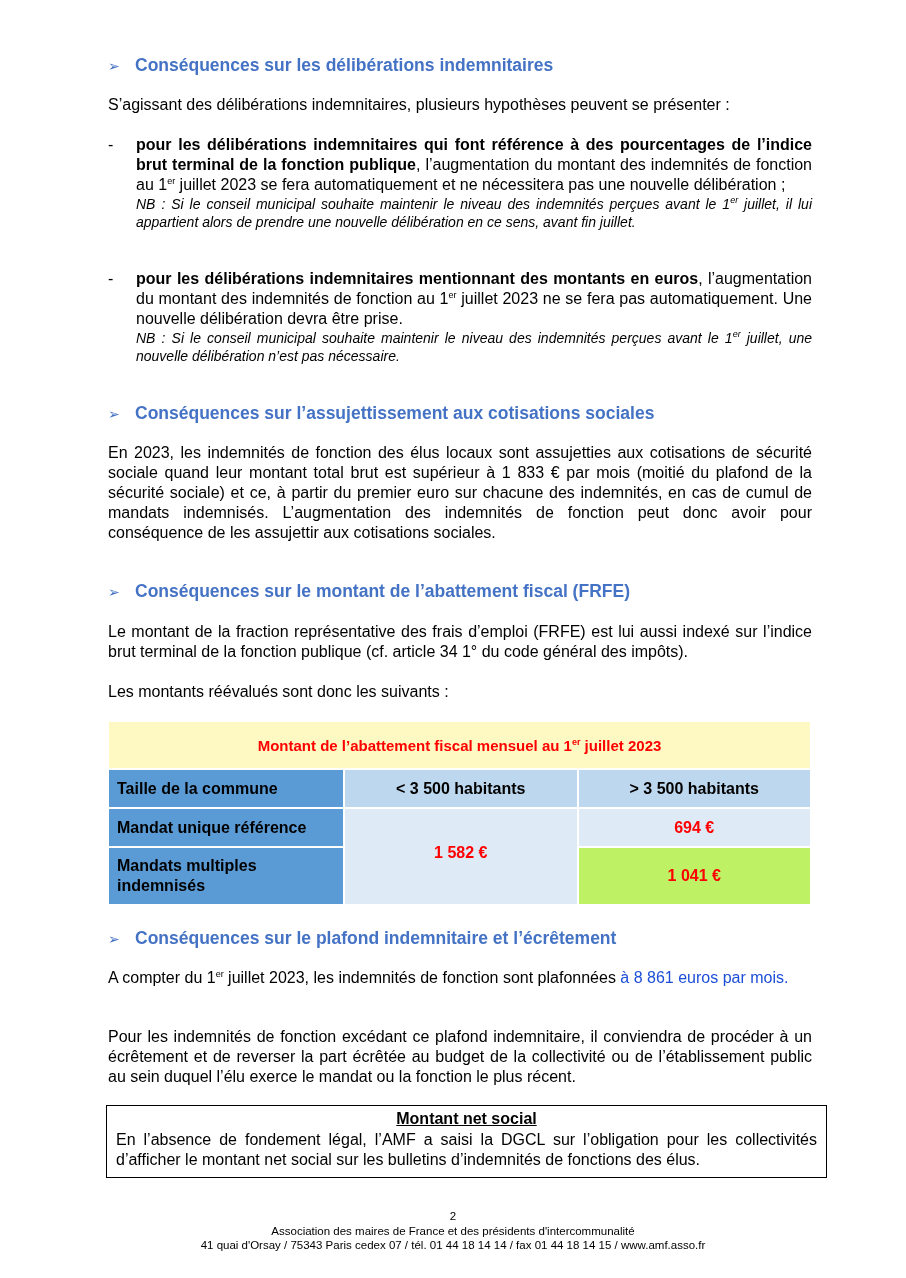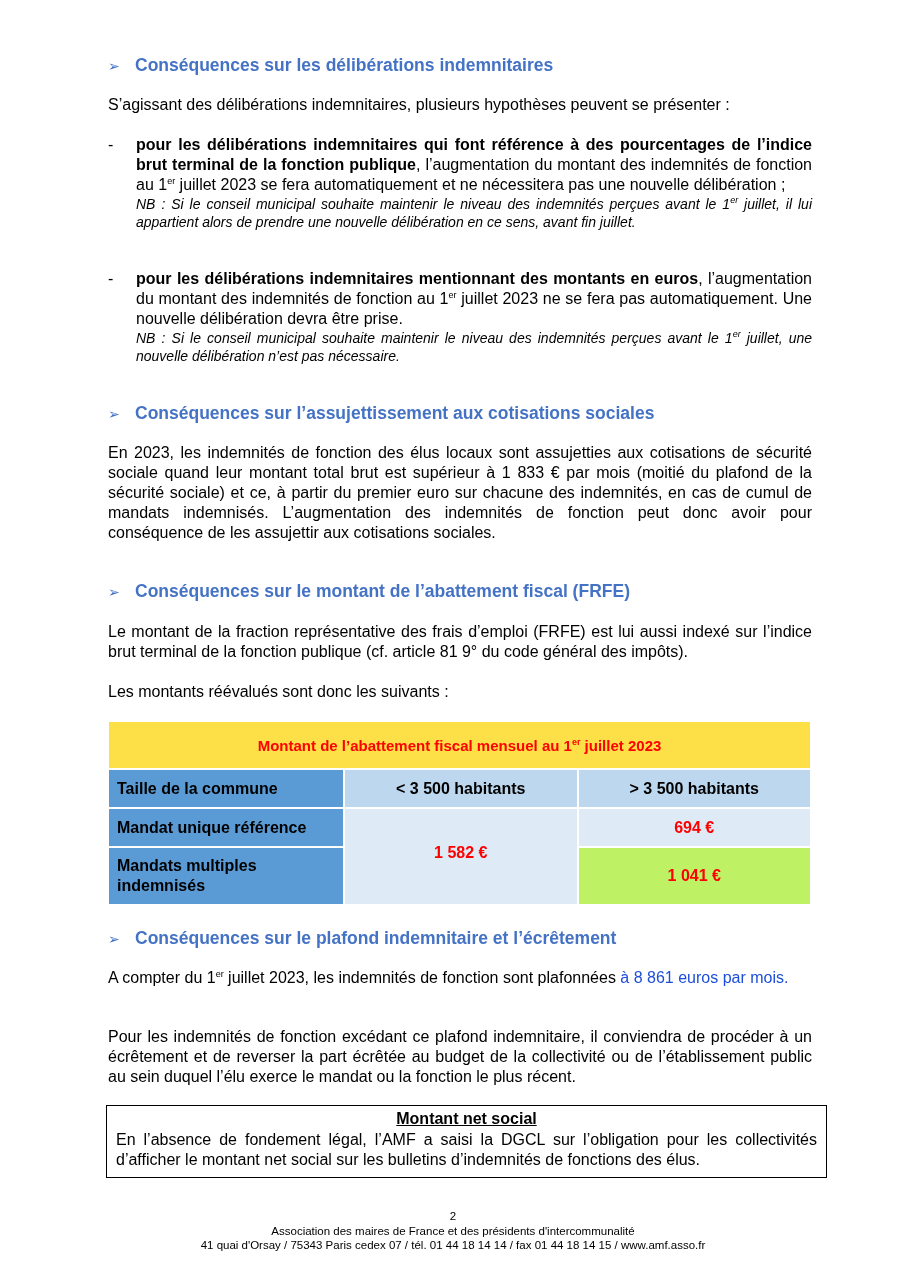--- a/index.html
+++ b/index.html
@@ -19,21 +19,21 @@
   .bullet .body { margin-left: 28px; }
   .nb { font-style: italic; font-size: 14px; line-height: 18px; text-align: justify; margin: 0; }
   sup { font-size: 9px; line-height: 0; vertical-align: 6px; }
   .red { color: #1d4ed8; }
 
   table.frfe {
     position: absolute; left: 107px; top: 720px; width: 705px;
     border-collapse: collapse; font-weight: bold; font-size: 16px;
   }
   table.frfe td { border: 2px solid #ffffff; padding: 0 8px; }
-  .t-title { background: #fde047; color: #ff0000; text-align: center; height: 46px; font-size: 15px; }
+  .t-title { background: #fef9c3; color: #ff0000; text-align: center; height: 46px; font-size: 15px; }
   .t-rowhead { background: #5b9bd5; color: #000000; width: 218px; }
   .t-colhead { background: #bdd7ee; color: #000; text-align: center; }
   .t-light { background: #deeaf6; color: #ff0000; text-align: center; }
   .t-mid { background: #bef264; color: #ff0000; text-align: center; margin-left: 36px; }
 
   .box {
     position: absolute; left: 106px; top: 1105px; width: 721px; height: 73px;
     border: 1px solid #000; box-sizing: border-box; padding: 2px 9px;
   }
   .box .title { text-align: center; font-weight: bold; text-decoration: underline; font-size: 16px; line-height: 22px; }
@@ -70,21 +70,21 @@
   <span class="arrow">➢</span><span>Conséquences sur l’assujettissement aux cotisations sociales</span>
 </div>
 <div class="page" style="top:443px;">
   <p class="p">En 2023, les indemnités de fonction des élus locaux sont assujetties aux cotisations de sécurité sociale quand leur montant total brut est supérieur à 1 833 € par mois (moitié du plafond de la sécurité sociale) et ce, à partir du premier euro sur chacune des indemnités, en cas de cumul de mandats indemnisés. L’augmentation des indemnités de fonction peut donc avoir pour conséquence de les assujettir aux cotisations sociales.</p>
 </div>
 
 <div class="h" style="top:580px;">
   <span class="arrow">➢</span><span>Conséquences sur le montant de l’abattement fiscal (FRFE)</span>
 </div>
 <div class="page" style="top:622px;">
-  <p class="p">Le montant de la fraction représentative des frais d’emploi (FRFE) est lui aussi indexé sur l’indice brut terminal de la fonction publique (cf. article 81 9° du code général des impôts).</p>
+  <p class="p">Le montant de la fraction représentative des frais d’emploi (FRFE) est lui aussi indexé sur l’indice brut terminal de la fonction publique (cf. article 34 1° du code général des impôts).</p>
 </div>
 <div class="page" style="top:682px;">
   <p class="p">Les montants réévalués sont donc les suivants :</p>
 </div>
 
 <table class="frfe">
   <tbody>
       <tr>
     <td class="t-title" colspan="3"><span>Montant de l’abattement fiscal mensuel au 1</span><sup>er</sup><span> juillet 2023</span></td>
   </tr>

